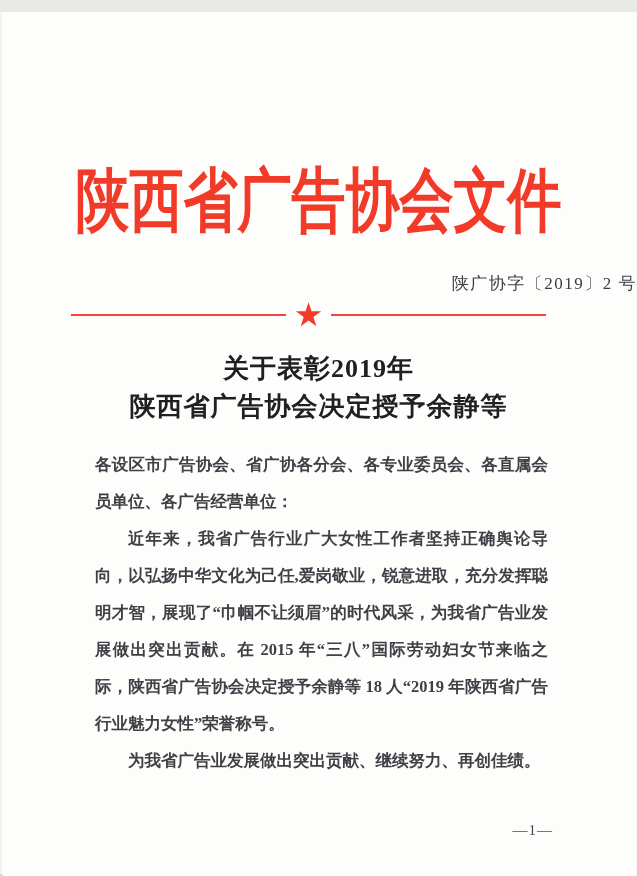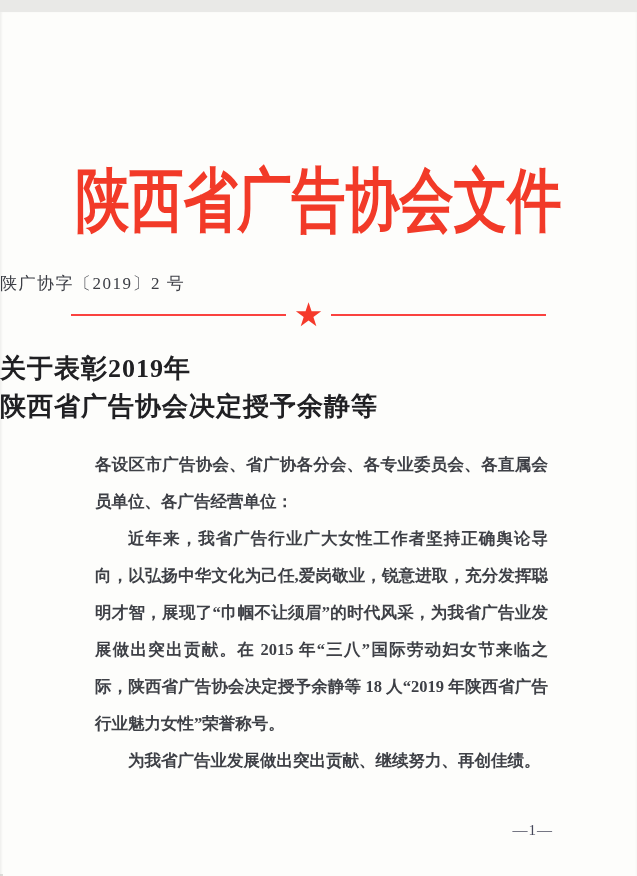--- a/index.html
+++ b/index.html
@@ -31,21 +31,21 @@
     white-space: nowrap;
     transform: scaleY(1.28);
     transform-origin: top center;
   }
   
   .doc-number {
     position: absolute;
     top: 260px;
     left: 0;
     width: 100%;
-    text-align: left;
+    text-align: right;
     font-size: 17px;
     letter-spacing: 1.5px;
     color: #3b3d44;
   }
   
   .divider {
     position: absolute;
     top: 287px;
     left: 71px;
     width: 475px;
@@ -62,21 +62,21 @@
     line-height: 32px;
     padding: 0 8px;
     font-family: "DejaVu Sans", sans-serif;
   }
   
   .doc-title {
     position: absolute;
     top: 338px;
     left: 0;
     width: 100%;
-    text-align: left;
+    text-align: center;
     font-weight: bold;
     color: #202023;
     font-size: 26px;
     line-height: 38px;
     letter-spacing: 1px;
   }
   
   .body-text {
     position: absolute;
     top: 434px;

